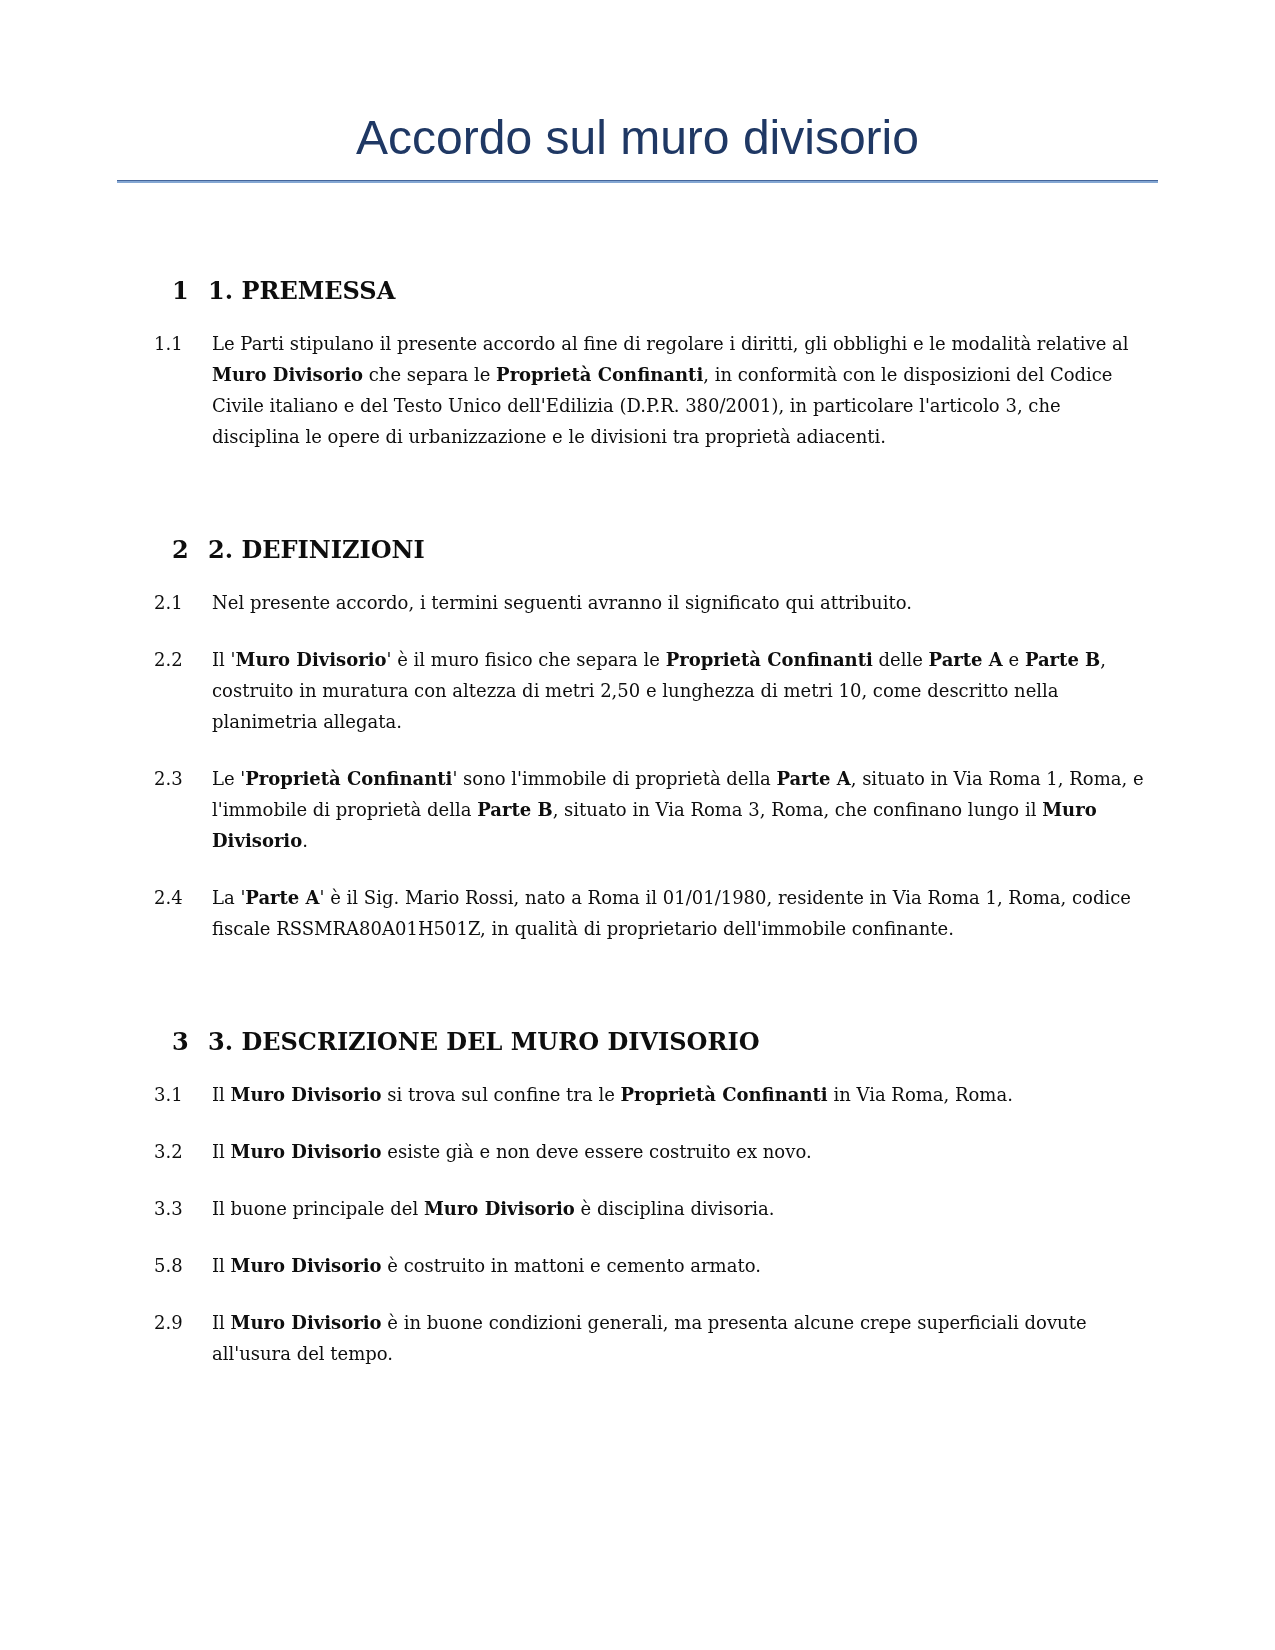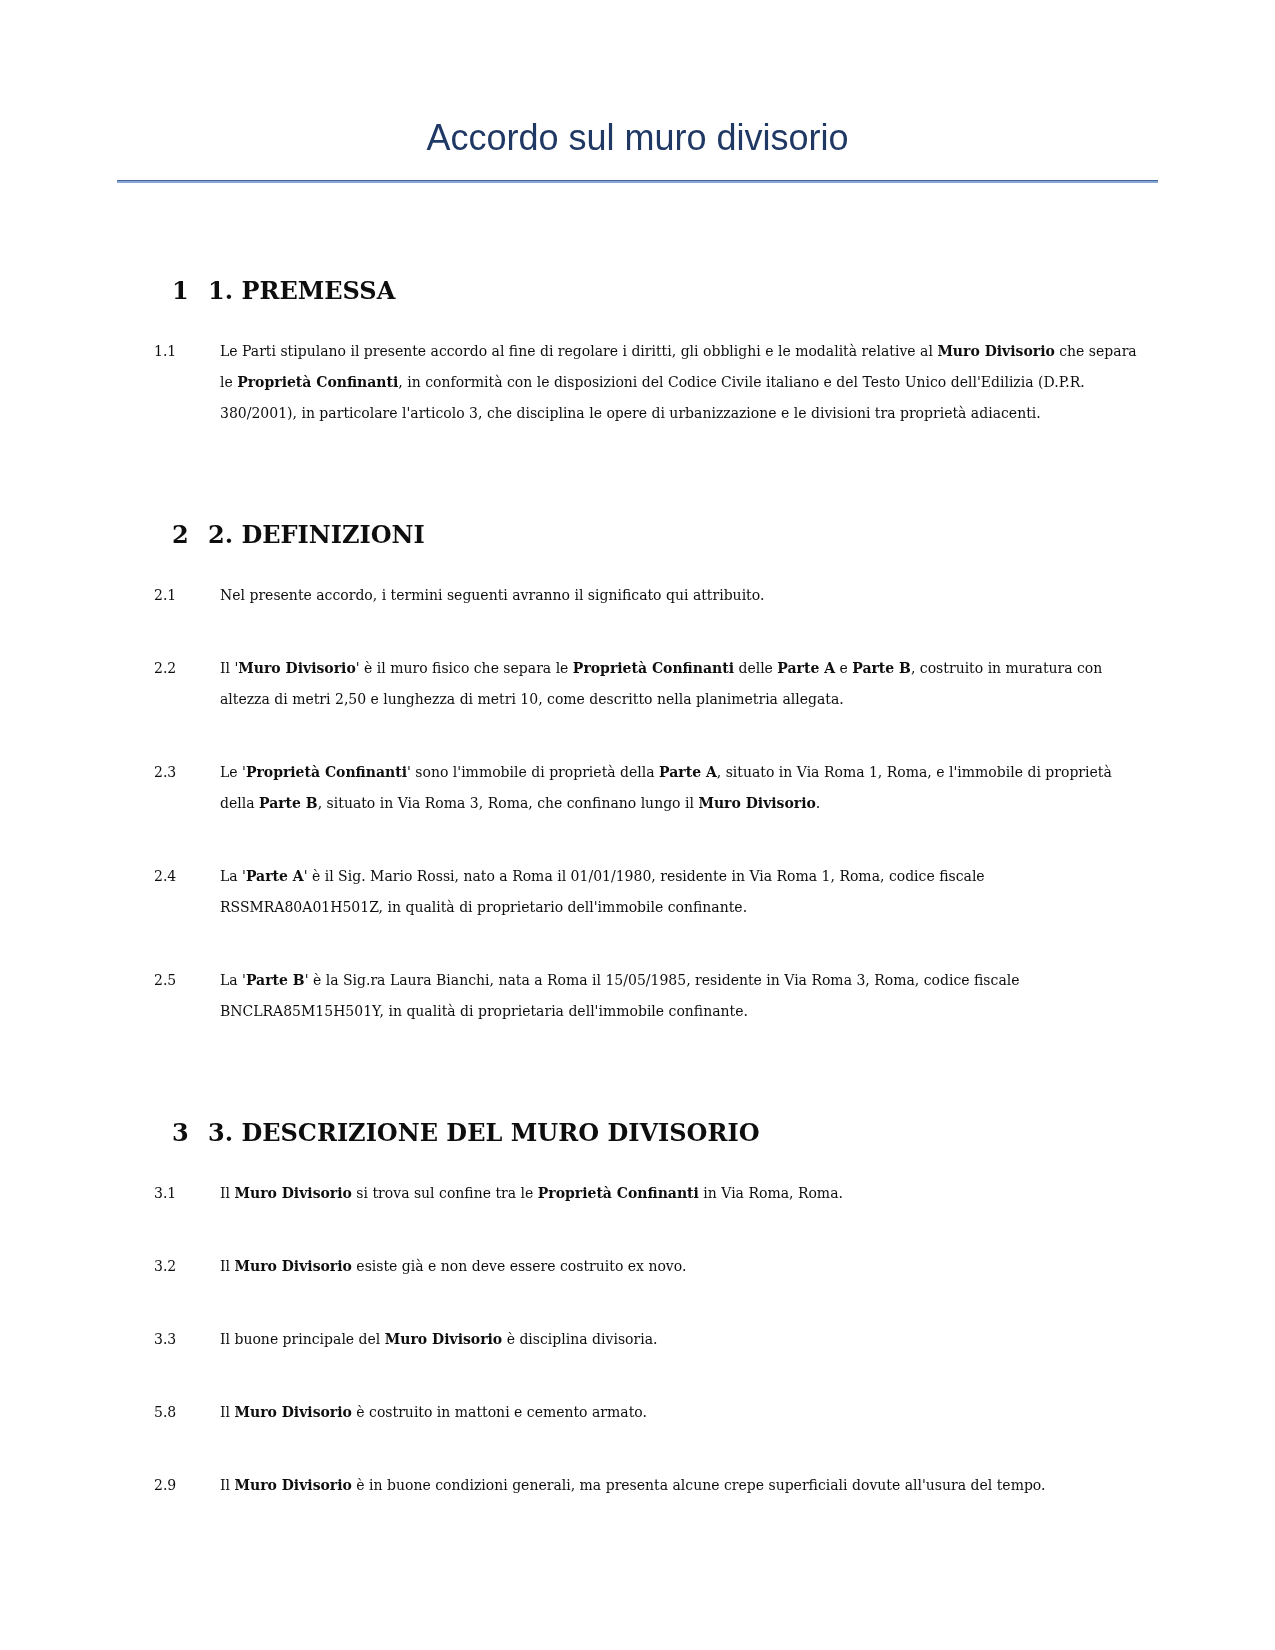--- a/index.html
+++ b/index.html
@@ -19,21 +19,21 @@
   .doc{
     width:1275px;
     min-height:1650px;
     padding:0 117px;
   }
   .title{
     margin:0;
     padding-top:110px;
     font-family:"Liberation Sans", sans-serif;
     font-weight:400;
-    font-size:36px;
+    font-size:48px;
     line-height:56px;
     text-align:center;
     color:var(--title-color);
   }
   .title-rule{
     margin-top:14px;
     height:3px;
     border-top:1px solid var(--rule-top-color);
     background:var(--rule-color);
   }
@@ -51,29 +51,29 @@
   .heading-row{
     font-weight:700;
     font-size:24px;
     line-height:31px;
     margin-bottom:18px;
   }
   .heading-row .num{
     padding-left:55px;
   }
   .clause-row{
-    font-size:14px;
+    font-size:18px;
     line-height:31px;
     margin-bottom:18px;
   }
   .clause-row .num{
     padding-left:37px;
   }
   .clause-text{
-    margin:12px;
+    margin:4px;
   }
   .clause-text b{font-weight:700;}
 </style>
 </head>
 <body>
 
 <div class="doc">
   <h1 class="title">Accordo sul muro divisorio</h1>
   <div class="title-rule"></div>
   <div class="content">
@@ -101,24 +101,20 @@
     <p class="clause-text"><span>Il '</span><b>Muro Divisorio</b><span>' è il muro fisico che separa le </span><b>Proprietà Confinanti</b><span> delle </span><b>Parte A</b><span> e </span><b>Parte B</b><span>, costruito in muratura con altezza di metri 2,50 e lunghezza di metri 10, come descritto nella planimetria allegata.</span></p>
   </div>
         <div class="row clause-row">
     <span class="num">2.3</span>
     <p class="clause-text"><span>Le '</span><b>Proprietà Confinanti</b><span>' sono l'immobile di proprietà della </span><b>Parte A</b><span>, situato in Via Roma 1, Roma, e l'immobile di proprietà della </span><b>Parte B</b><span>, situato in Via Roma 3, Roma, che confinano lungo il </span><b>Muro Divisorio</b><span>.</span></p>
   </div>
         <div class="row clause-row">
     <span class="num">2.4</span>
     <p class="clause-text"><span>La '</span><b>Parte A</b><span>' è il Sig. Mario Rossi, nato a Roma il 01/01/1980, residente in Via Roma 1, Roma, codice fiscale RSSMRA80A01H501Z, in qualità di proprietario dell'immobile confinante.</span></p>
   </div>
-        <div class="row clause-row">
-    <span class="num">2.5</span>
-    <p class="clause-text"><span>La '</span><b>Parte B</b><span>' è la Sig.ra Laura Bianchi, nata a Roma il 15/05/1985, residente in Via Roma 3, Roma, codice fiscale BNCLRA85M15H501Y, in qualità di proprietaria dell'immobile confinante.</span></p>
-  </div>
       </section>
       <section class="section">
     <div class="row heading-row">
       <span class="num">3</span>
       <span class="h-text">3. DESCRIZIONE DEL MURO DIVISORIO</span>
     </div>
   <div class="row clause-row">
     <span class="num">3.1</span>
     <p class="clause-text"><span>Il </span><b>Muro Divisorio</b><span> si trova sul confine tra le </span><b>Proprietà Confinanti</b><span> in Via Roma, Roma.</span></p>
   </div>

